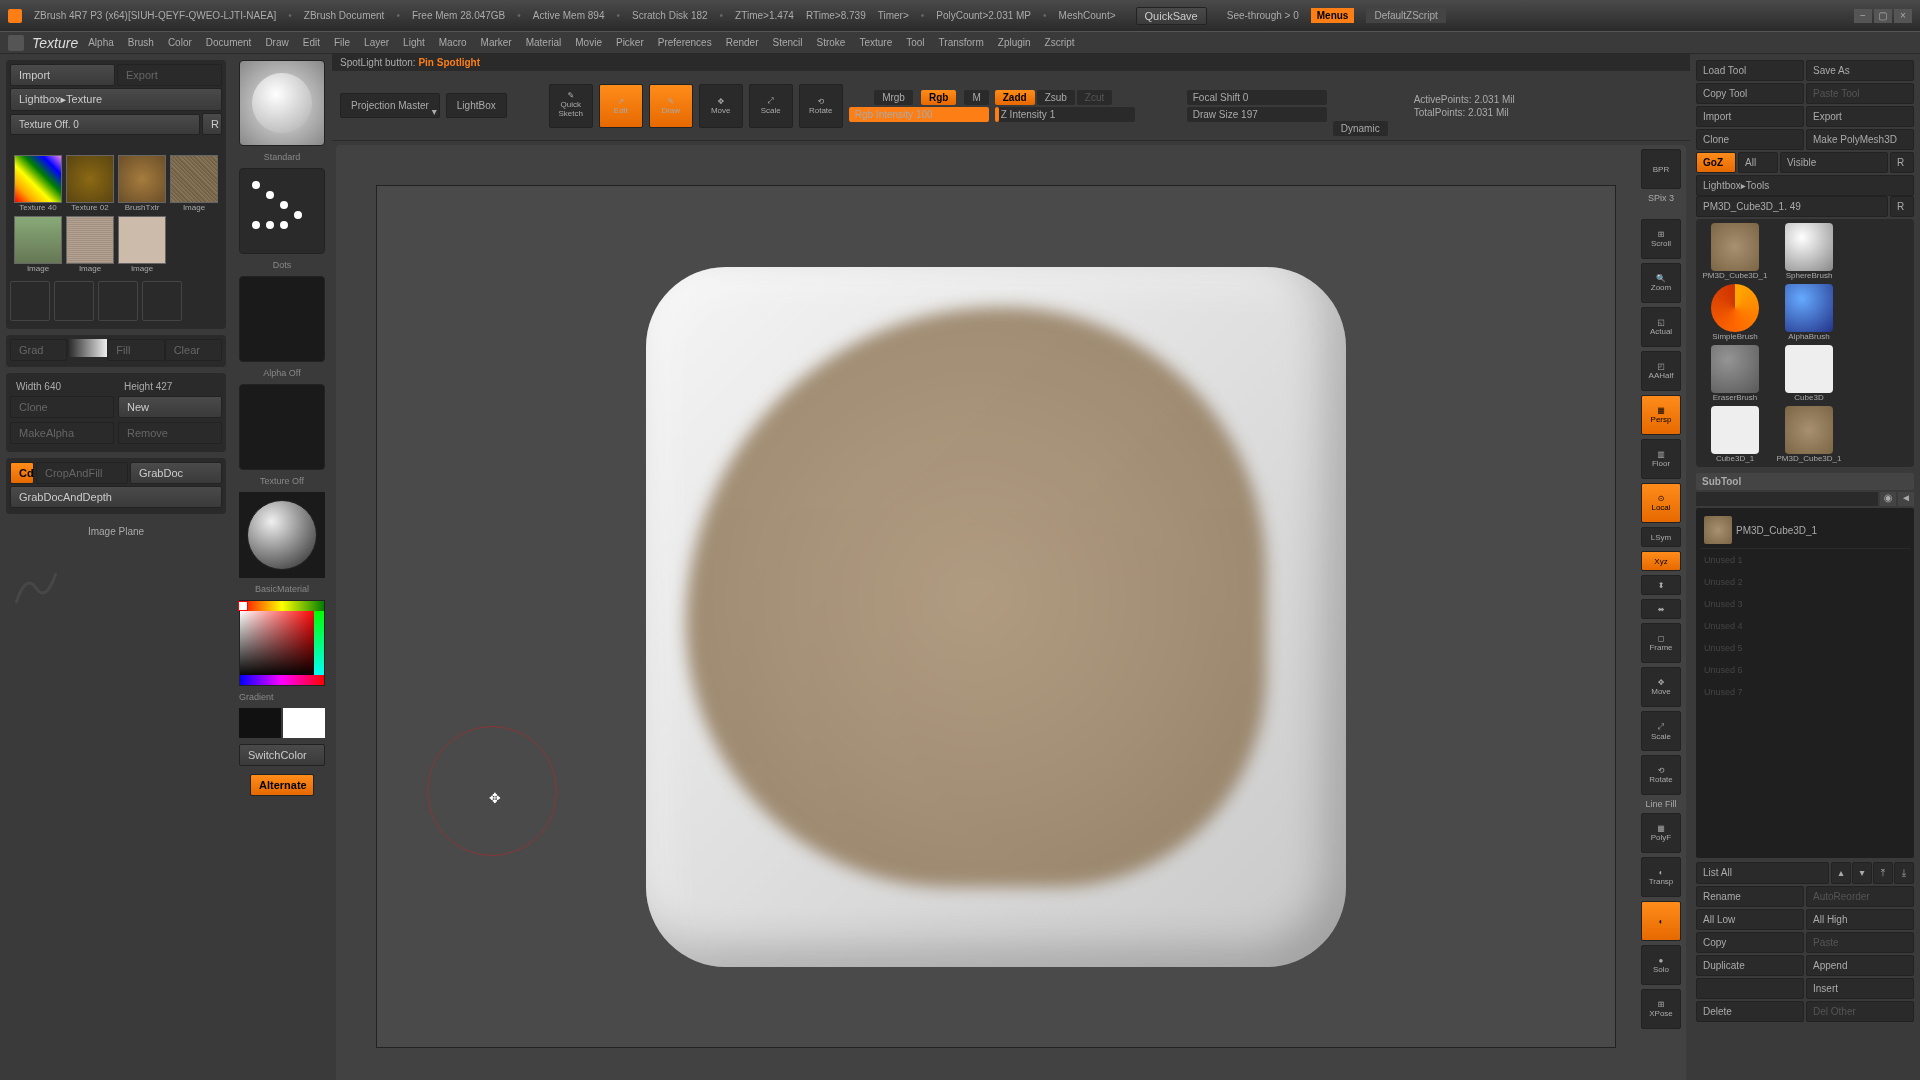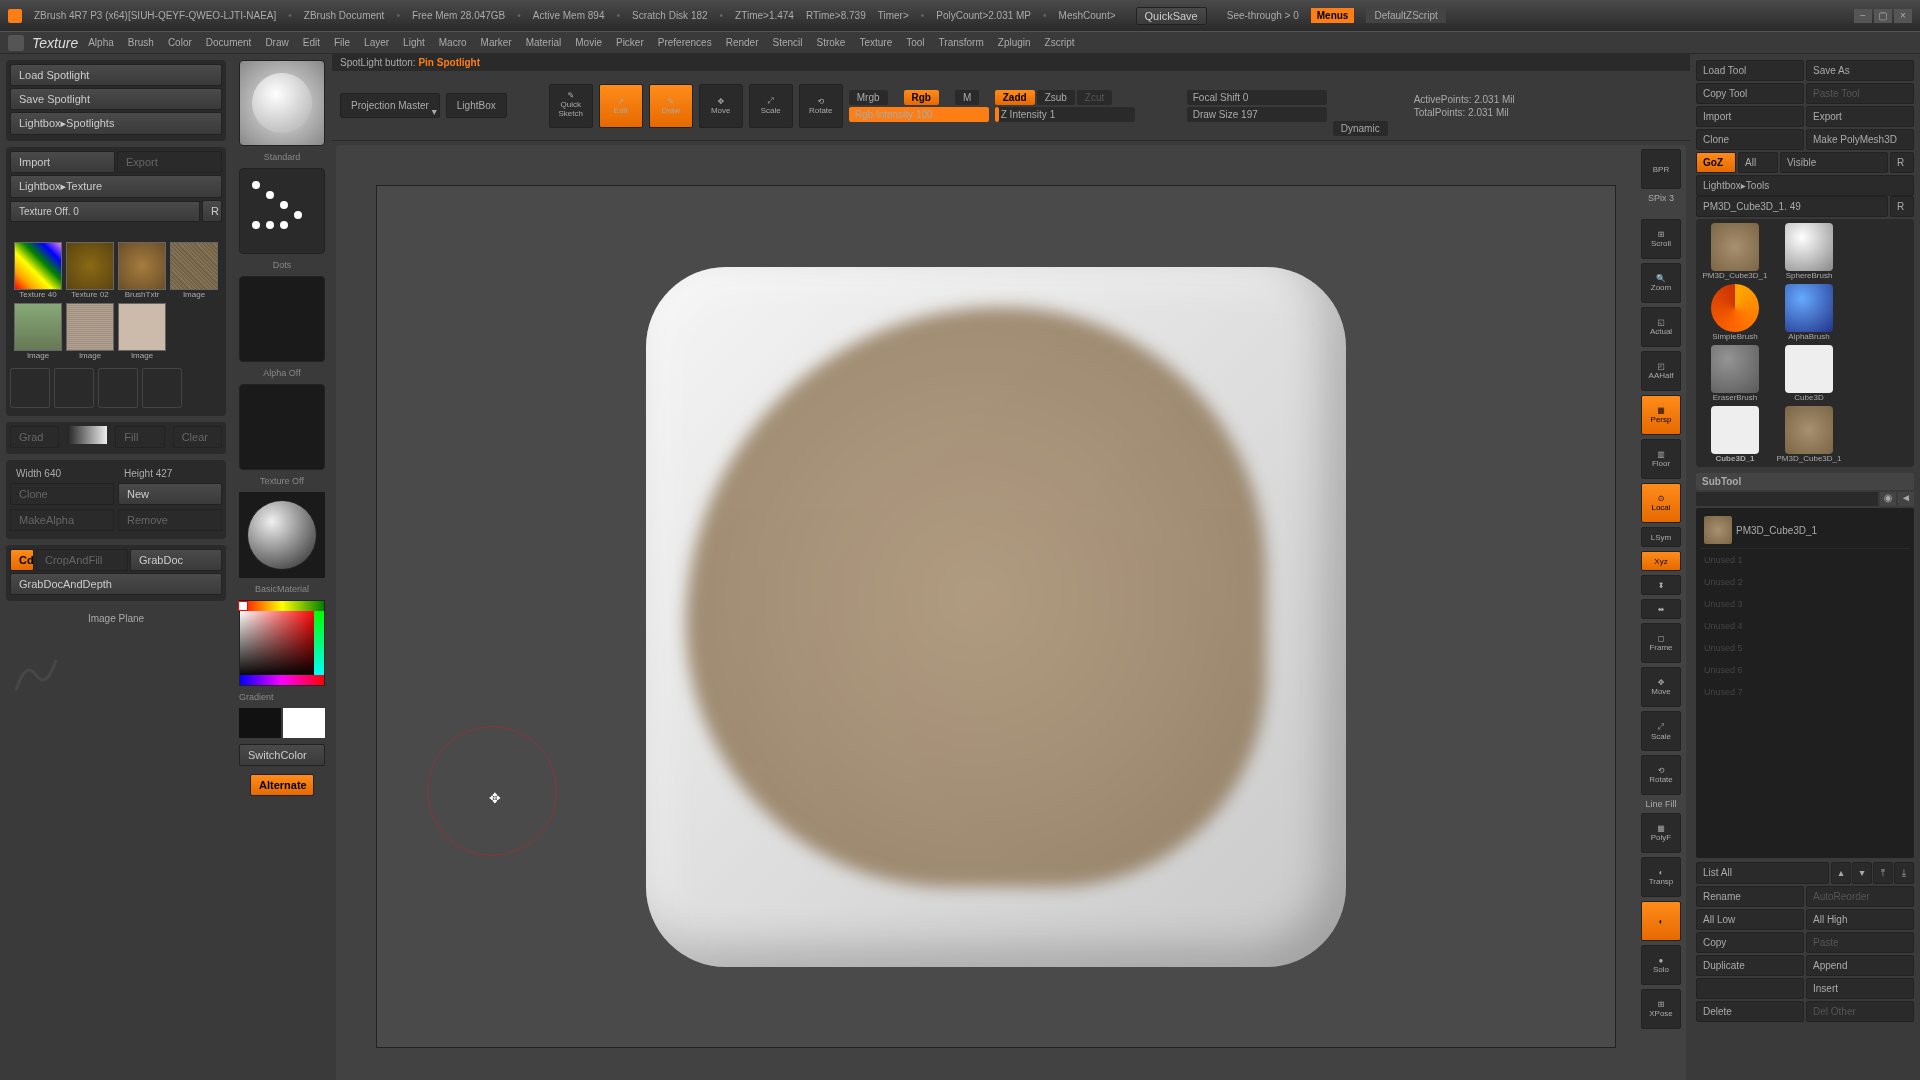--- a/index.html
+++ b/index.html
@@ -152,25 +152,20 @@
   <span class="menu-item">Transform</span>
   <span class="menu-item">Zplugin</span>
   <span class="menu-item">Zscript</span>
   <span style="flex:1;"></span>
 </div>
 
 <div class="main-layout">
 
 <div class="left-panel">
   <div class="panel-group">
-    <div class="panel-btn">Load Spotlight</div>
-    <div class="panel-btn">Save Spotlight</div>
-    <div class="panel-btn">Lightbox▸Spotlights</div>
-  </div>
-  <div class="panel-group">
     <div style="display:flex;gap:2px;">
       <div class="panel-btn" style="flex:1;">Import</div>
       <div class="panel-btn dark" style="flex:1;">Export</div>
     </div>
     <div class="panel-btn">Lightbox▸Texture</div>
     <div style="display:flex;gap:2px;align-items:center;">
       <div class="panel-btn" style="flex:1;font-size:10px;">Texture Off. 0</div>
       <div class="panel-btn" style="width:20px;text-align:center;">R</div>
     </div>
     <div style="height:14px;"></div>
@@ -205,21 +200,21 @@
       </div>
     </div>
     <div class="icon-row">
       <div class="icon-btn"></div>
       <div class="icon-btn"></div>
       <div class="icon-btn"></div>
       <div class="icon-btn"></div>
     </div>
   </div>
   <div class="panel-group">
-    <div style="display:flex;gap:8px;">
+    <div style="display:flex;gap:0;">
       <div class="panel-btn dark" style="flex:1;">Grad</div>
       <div style="width:40px;height:18px;background:linear-gradient(90deg,#222,#eee);"></div>
       <div class="panel-btn dark" style="flex:1;">Fill</div>
       <div class="panel-btn dark" style="flex:1;">Clear</div>
     </div>
   </div>
   <div class="panel-group">
     <div class="slider-row">
       <div class="slider"><span class="label">Width 640</span></div>
       <div class="slider"><span class="label">Height 427</span></div>
@@ -309,21 +304,21 @@
     <div class="tb-icon-btn">
           <div style="font-size:8px;text-align:center;">✥<br><span>Move</span></div>
         </div>
     <div class="tb-icon-btn">
           <div style="font-size:8px;text-align:center;">⤢<br><span>Scale</span></div>
         </div>
     <div class="tb-icon-btn">
           <div style="font-size:8px;text-align:center;">⟲<br><span>Rotate</span></div>
         </div>
     <div class="tb-stack">
-      <div style="display:flex;gap:16px;">
+      <div style="display:flex;gap:8px;justify-content:flex-end;">
         <div class="tb-mini">Mrgb</div>
         <div class="tb-mini orange">Rgb</div>
         <div class="tb-mini">M</div>
       </div>
       <div class="tb-slider"><div class="fill" style="width:100%;"></div><span class="label">Rgb Intensity 100</span></div>
     </div>
     <div class="tb-stack">
       <div style="display:flex;gap:2px;">
         <div class="tb-mini orange">Zadd</div>
         <div class="tb-mini">Zsub</div>
@@ -480,21 +475,21 @@
     <div class="tool-item">
           <div class="tool-thumb sphere" style="opacity:0.5;"></div>
           <span style="font-size:8px;">EraserBrush</span>
         </div>
     <div class="tool-item">
           <div class="tool-thumb white"></div>
           <span style="font-size:8px;">Cube3D</span>
         </div>
     <div class="tool-item">
           <div class="tool-thumb white"></div>
-          <span style="font-size:8px;font-weight:bold;">Cube3D_1</span>
+          <span style="font-size:8px;">Cube3D_1</span>
         </div>
     <div class="tool-item">
           <div class="tool-thumb rock"></div>
           <span style="font-size:8px;">PM3D_Cube3D_1</span>
         </div>
   </div>
   <div class="rp-header">SubTool</div>
   <div style="display:flex;gap:2px;margin-bottom:2px;">
     <div style="flex:1;height:14px;background:#2a2a2a;"></div>
     <div style="width:16px;height:14px;background:#444;text-align:center;">◉</div>

